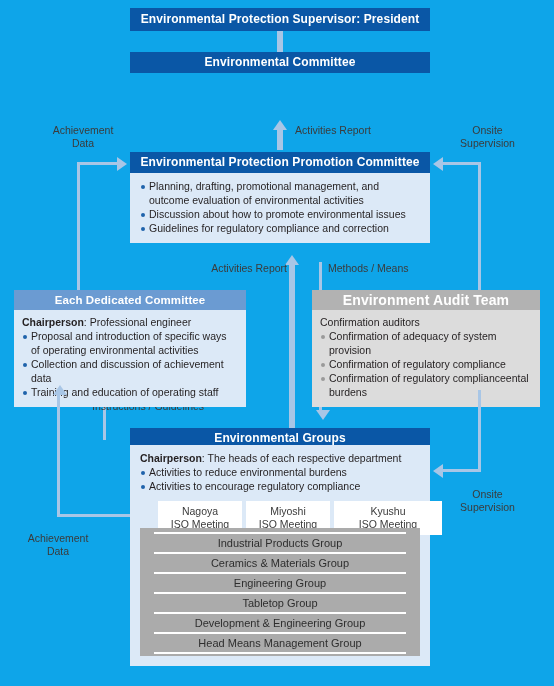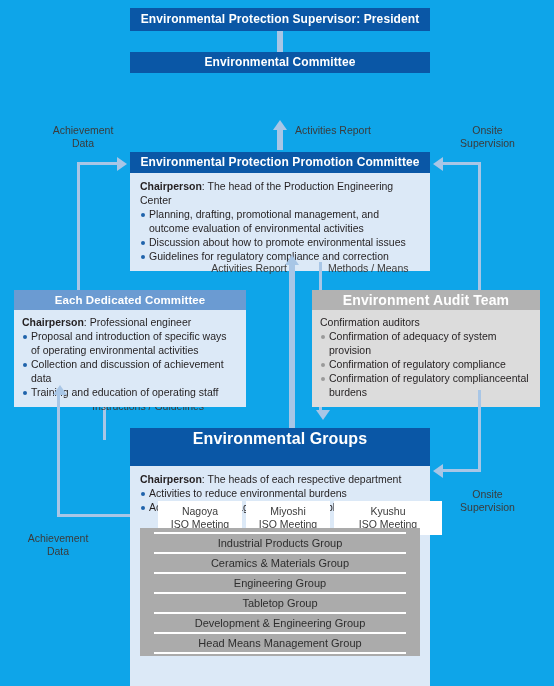--- a/index.html
+++ b/index.html
@@ -138,21 +138,20 @@
 
   <div class="ln ln-v" style="left:478px;top:162px;width:3px;height:128px;"></div>
   <div class="ln ln-h" style="left:443px;top:162px;width:38px;height:3px;"></div>
   <div class="arrow ar-left" style="left:433px;top:157px;"></div>
   <div class="cap" style="left:440px;top:124px;width:95px;">Onsite
 Supervision</div>
 
   <div class="box" style="left:130px;top:152px;width:300px;">
     <div class="hdr hdr-dark" style="height:21px;line-height:21px;font-size:12px;">Environmental Protection Promotion Committee</div>
     <div class="body body-blue" style="padding:6px 10px 8px 10px;font-size:10.5px;line-height:14px;">
-      <span class="chair"><b>Chairperson</b>: <span>The head of the Production Engineering Center</span></span>
       <ul class="blist">
         <li>Planning, drafting, promotional management, and outcome evaluation of environmental activities</li>
         <li>Discussion about how to promote environmental issues</li>
         <li>Guidelines for regulatory compliance and correction</li>
       </ul>
     </div>
   </div>
 
   <div class="ln ln-v" style="left:289px;top:265px;width:6px;height:175px;"></div>
   <div class="arrow ar-up" style="left:285px;top:255px;"></div>
@@ -195,21 +194,21 @@
   <div class="cap" style="left:10px;top:532px;width:96px;">Achievement
 Data</div>
 
   <div class="ln ln-v" style="left:478px;top:390px;width:3px;height:82px;"></div>
   <div class="ln ln-h" style="left:443px;top:469px;width:38px;height:3px;"></div>
   <div class="arrow ar-left" style="left:433px;top:464px;"></div>
   <div class="cap" style="left:440px;top:488px;width:95px;">Onsite
 Supervision</div>
 
   <div class="box" style="left:130px;top:428px;width:300px;height:242px;">
-    <div class="hdr hdr-dark" style="height:38px;line-height:21px;font-size:16px;">Environmental Groups</div>
+    <div class="hdr hdr-dark" style="height:17px;line-height:21px;font-size:12px;">Environmental Groups</div>
     <div class="body body-blue" style="height:221px;padding:6px 10px 0 10px;font-size:10.5px;line-height:14px;">
       <span class="chair"><b>Chairperson</b>: <span>The heads of each respective department</span></span>
       <ul class="blist">
         <li>Activities to reduce environmental burdens</li>
         <li>Activities to encourage regulatory compliance</li>
       </ul>
     </div>
   </div>
 
   <div class="iso" style="left:158px;top:501px;width:84px;height:34px;">Nagoya

